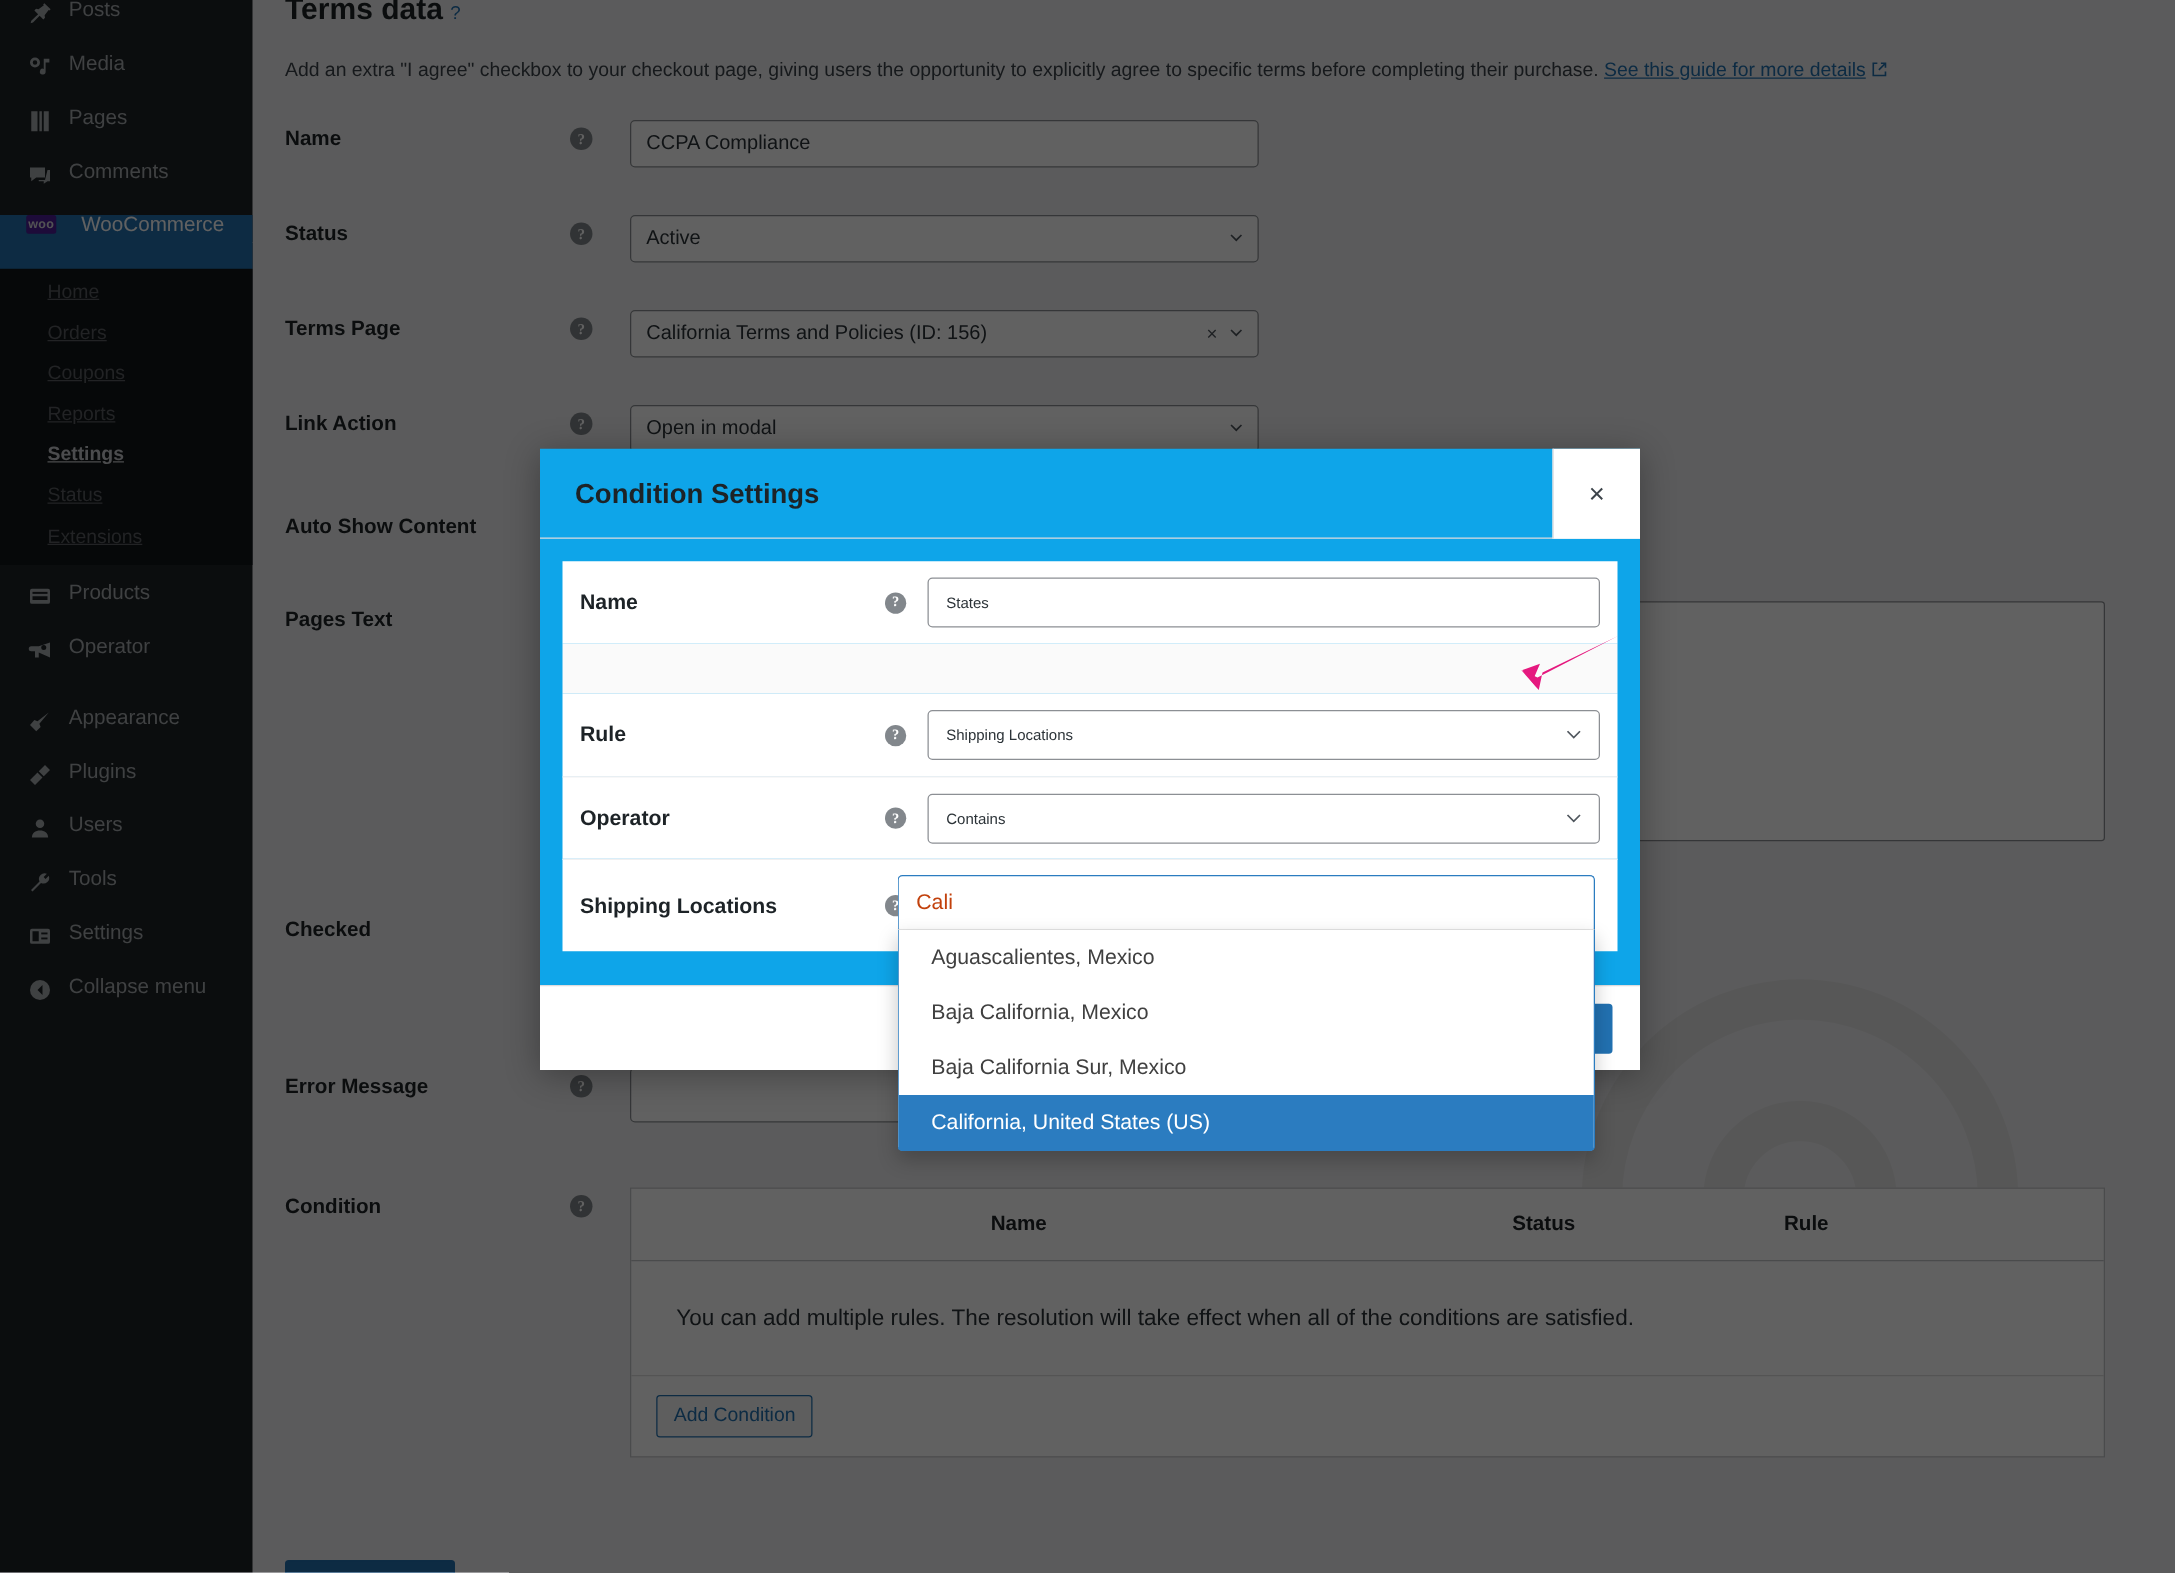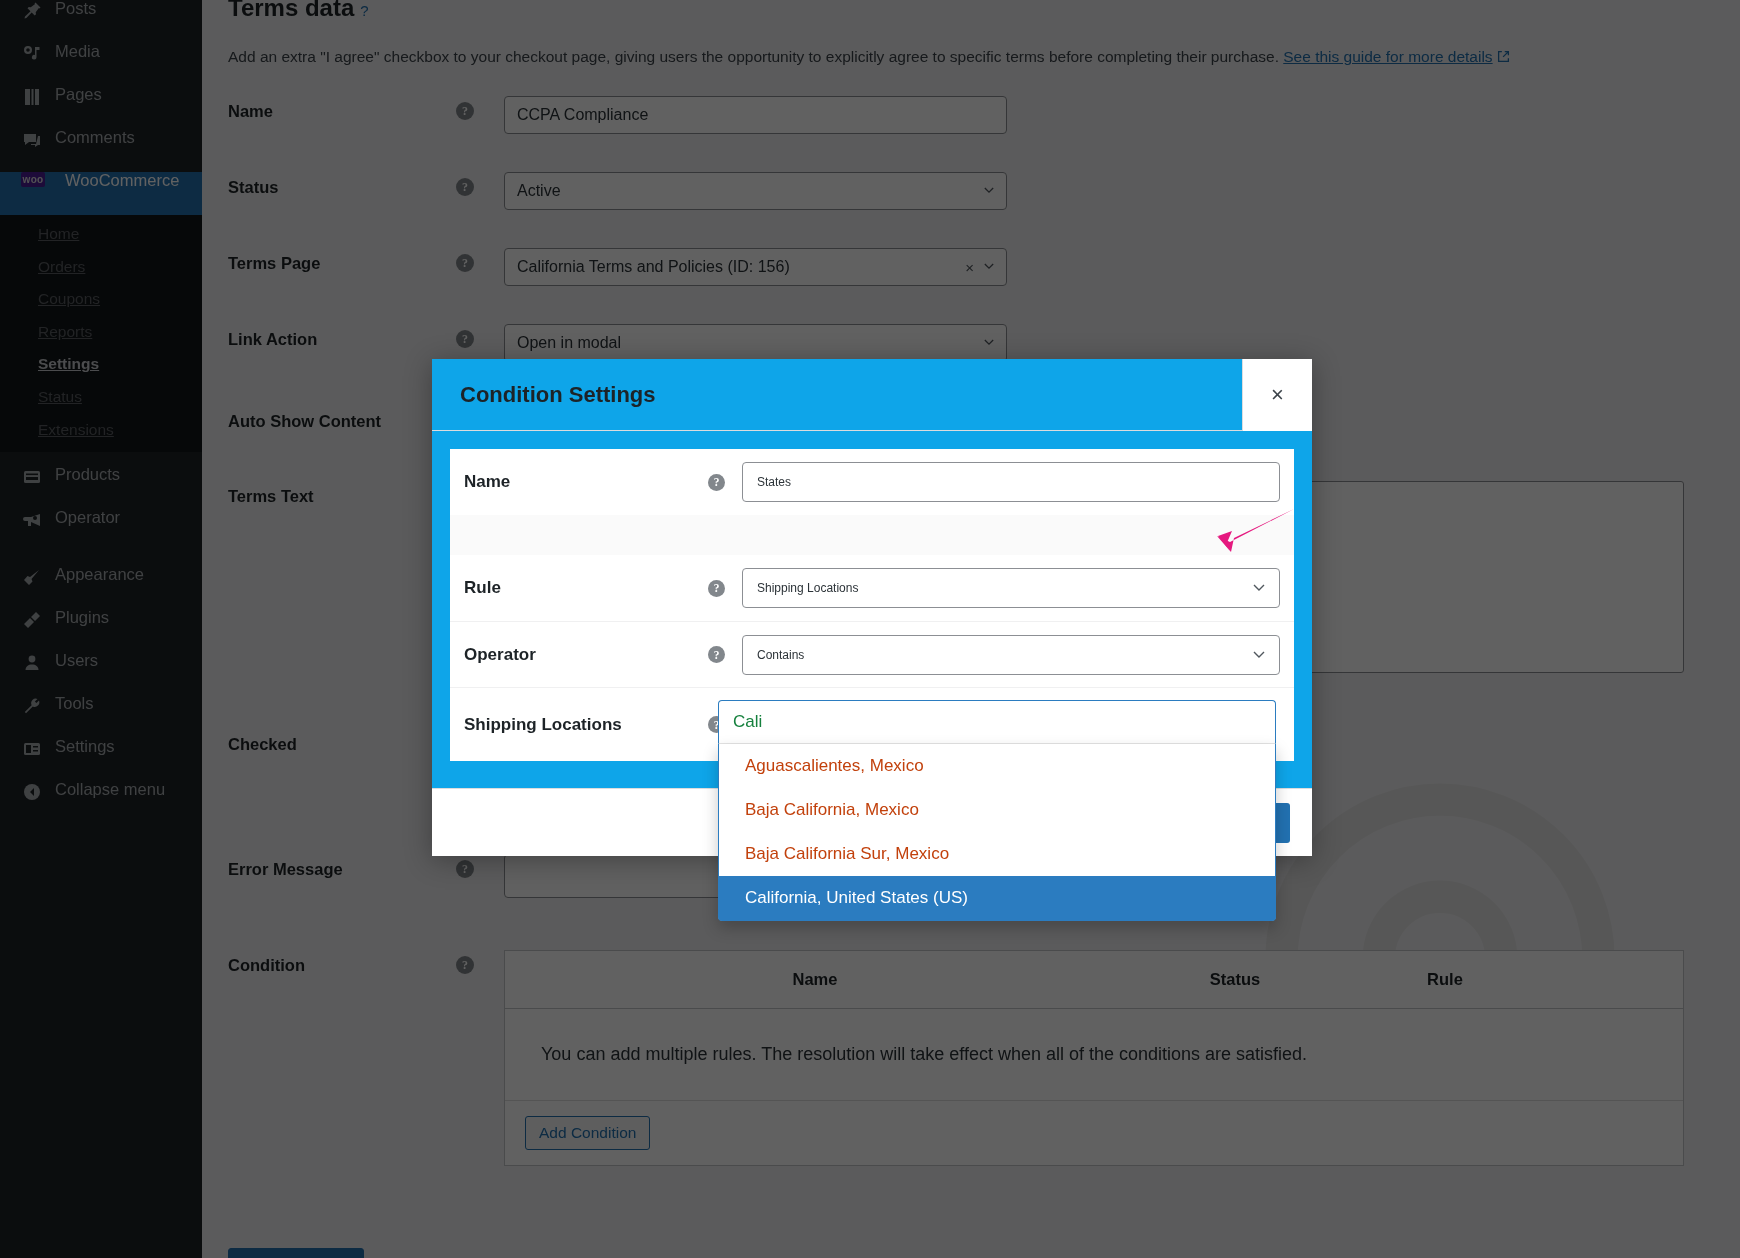--- a/index.html
+++ b/index.html
@@ -233,32 +233,32 @@
   
   #combo {
     position:absolute; left:718px; top:700px;
     width:558px; z-index:60;
   }
   .combo-input {
     height:44px; background:#fff;
     border:1.6px solid #2b7cc0; border-bottom:1px solid #e4e4e4;
     border-radius:4px 4px 0 0;
     display:flex; align-items:center; padding:0 14px;
-    font-size:17px; color:#15803d;
+    font-size:17px; color:#c2410c;
   }
   .combo-list {
     background:#fff;
     border:1.6px solid #2b7cc0; border-top:none;
     border-radius:0 0 4px 4px;
     box-shadow:0 7px 16px rgba(0,0,0,.22);
   }
   .combo-opt {
     height:44px; display:flex; align-items:center;
     padding:0 14px 0 26px;
-    font-size:17px; color:#c2410c;
+    font-size:17px; color:#404040;
     cursor:pointer;
   }
   .combo-opt.selected { background:#2b7cc0; color:#fff; }
 
   
   #arrow {
     position:absolute; left:1196px; top:505px;
     width:100px; height:52px; z-index:70;
     pointer-events:none;
   }
@@ -337,21 +337,21 @@
         </div>
       </div>
     </div>
 
     <div class="form-row" style="margin-top:36px;">
       <div class="form-label">Auto Show Content</div>
       <div class="form-field"></div>
     </div>
 
     <div class="form-row" style="margin-top:36px;">
-      <div class="form-label">Terms Text</div>
+      <div class="form-label">Pages Text</div>
       <div class="form-field">
         <div class="big-area"></div>
         <div class="hint-text">terms page title in your checkbox label.</div>
       </div>
     </div>
 
     <div class="form-row" style="margin-top:22px;">
       <div class="form-label">Checked</div>
       <div class="form-field"></div>
     </div>

